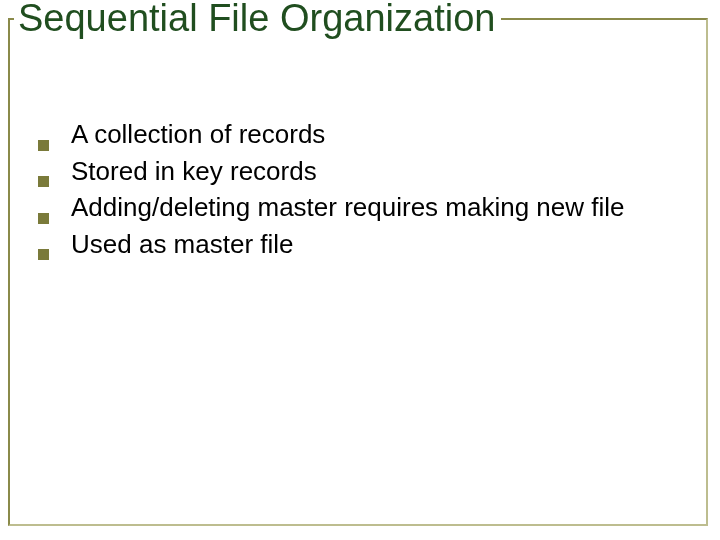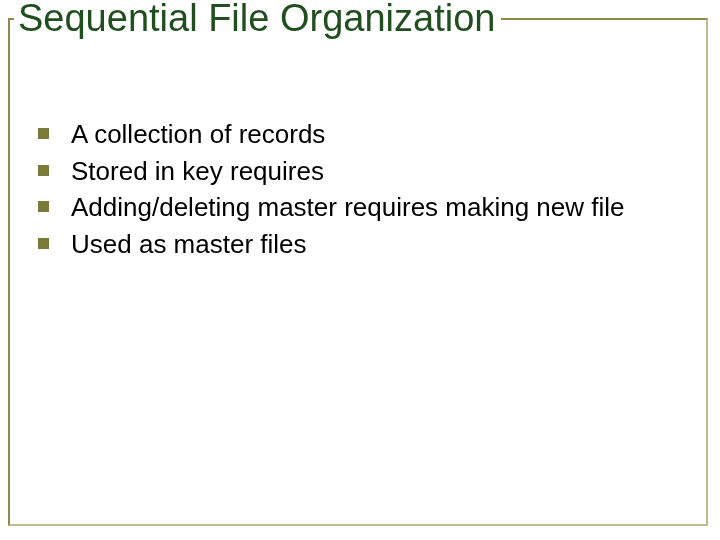--- a/index.html
+++ b/index.html
@@ -32,21 +32,21 @@
     line-height: 1.1;
   }
   .content {
     position: absolute;
     left: 38px;
     top: 118px;
     right: 30px;
   }
   .item {
     display: flex;
-    align-items: flex-start;
+    align-items: flex-end;
     margin-bottom: 4px;
   }
   .bullet {
     width: 11px;
     height: 11px;
     background: #7a7a3a;
     margin-top: 10px;
     margin-right: 22px;
     flex-shrink: 0;
   }
@@ -63,23 +63,23 @@
 
 <div class="title">Sequential File Organization</div>
 
 <div class="content">
   <div class="item">
     <div class="bullet"></div>
     <div class="text">A collection of records</div>
   </div>
   <div class="item">
     <div class="bullet"></div>
-    <div class="text">Stored in key requires</div>
+    <div class="text">Stored in key records</div>
   </div>
   <div class="item">
     <div class="bullet"></div>
     <div class="text">Adding/deleting master requires making new file</div>
   </div>
   <div class="item">
     <div class="bullet"></div>
-    <div class="text">Used as master files</div>
+    <div class="text">Used as master file</div>
   </div>
 </div>
 
 </body></html>

